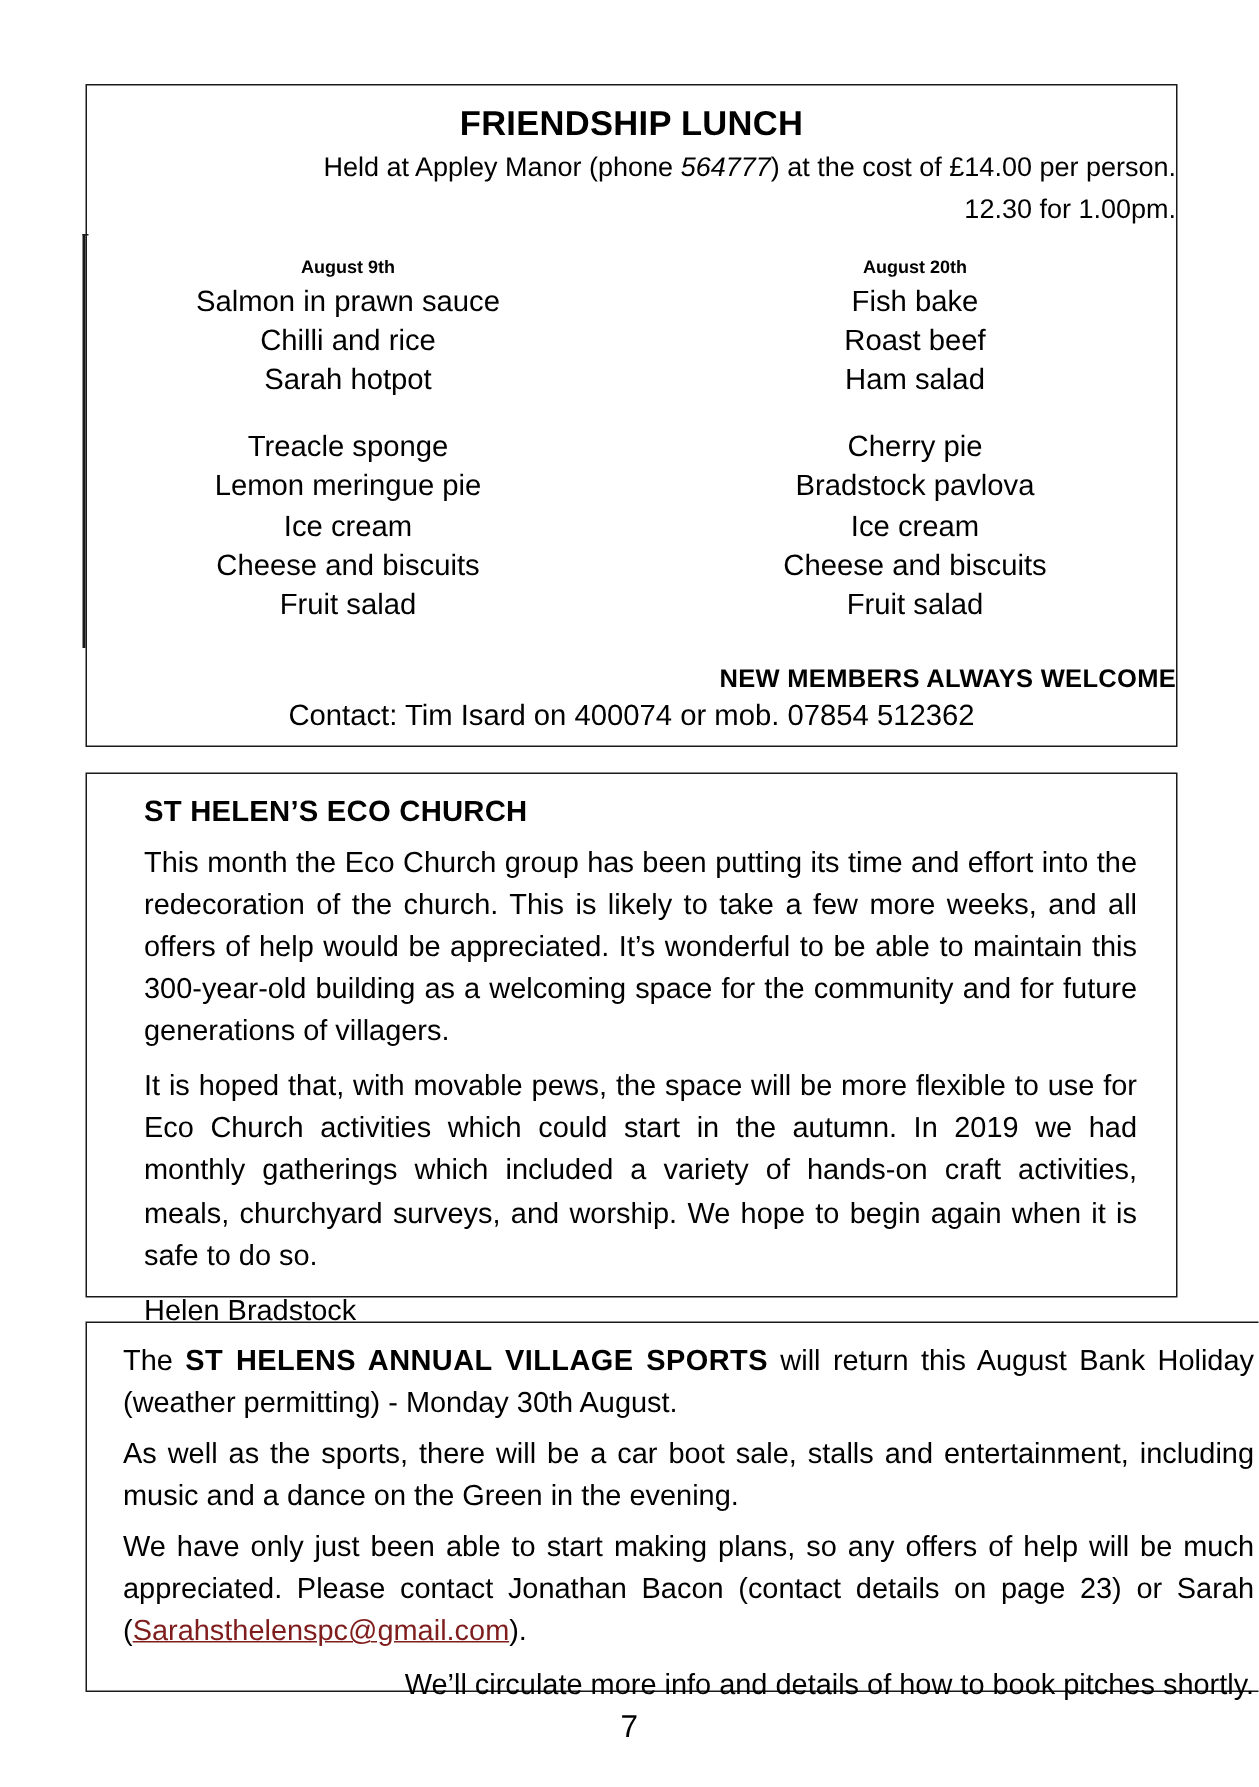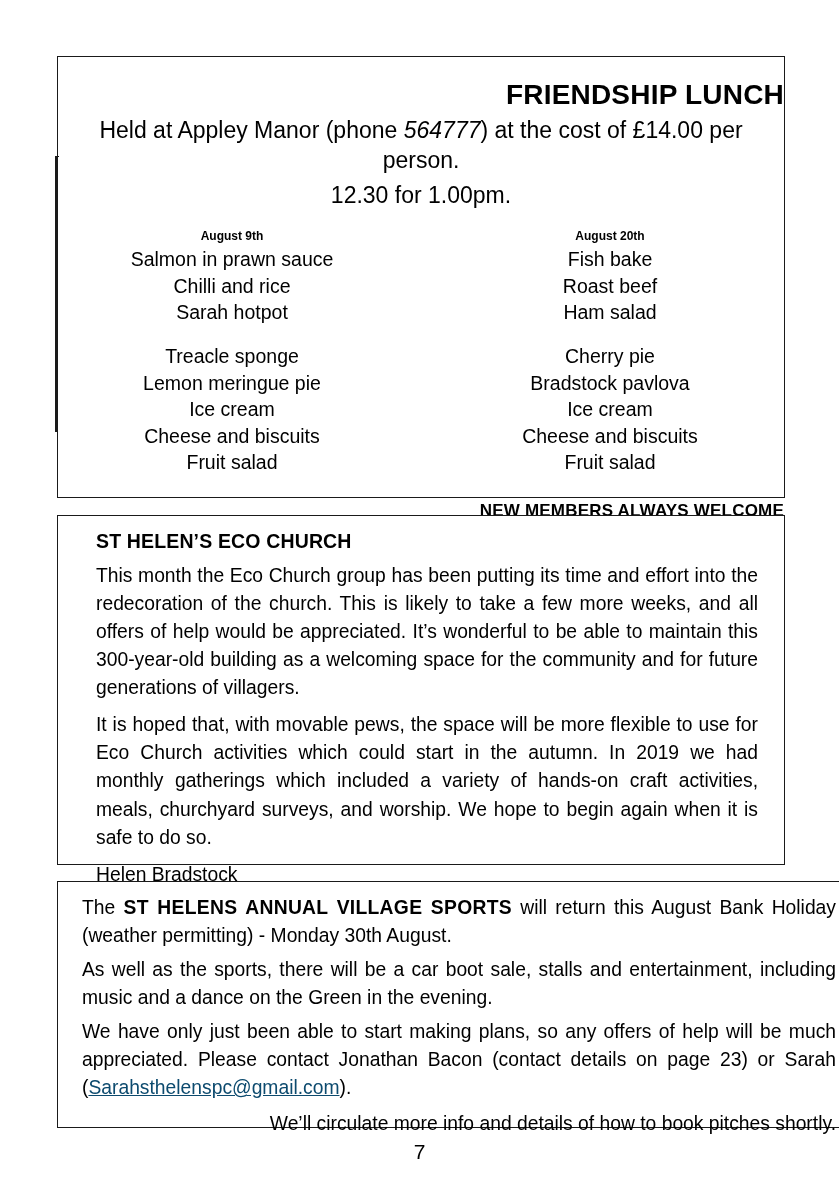--- a/index.html
+++ b/index.html
@@ -52,29 +52,29 @@
     content: "";
     position: absolute;
     left: -3px;
     top: 99px;
     width: 4px;
     height: 1.2px;
     background: #1a1a1a;
   }
 
   .lunch-title {
+    text-align: center;
+    font-size: 23px;
+    font-weight: bold;
+    letter-spacing: 0.2px;
+    margin-top: 12px;
+  }
+  .lunch-sub {
     text-align: right;
-    font-size: 28px;
-    font-weight: bold;
-    letter-spacing: 0.2px;
-    margin-top: 22px;
-  }
-  .lunch-sub {
-    text-align: center;
-    font-size: 23px;
+    font-size: 18px;
     line-height: 1.32;
     margin-top: 4px;
   }
   .phone-num {
     font-style: italic;
   }
 
   .menus {
     display: flex;
     margin-top: 19px;
@@ -156,21 +156,21 @@
     margin-top: 8px;
     margin-bottom: 0;
     text-align: right;
   }
   .sports-strong {
     font-weight: bold;
     letter-spacing: 0.3px;
   }
   .email-link {
     text-decoration: underline;
-    color: #0c4a6e;
+    color: #7f1d1d;
   }
 
   
   #page-number {
     position: absolute;
     left: 0;
     top: 1140px;
     width: 839px;
     text-align: center;
     font-size: 21px;

